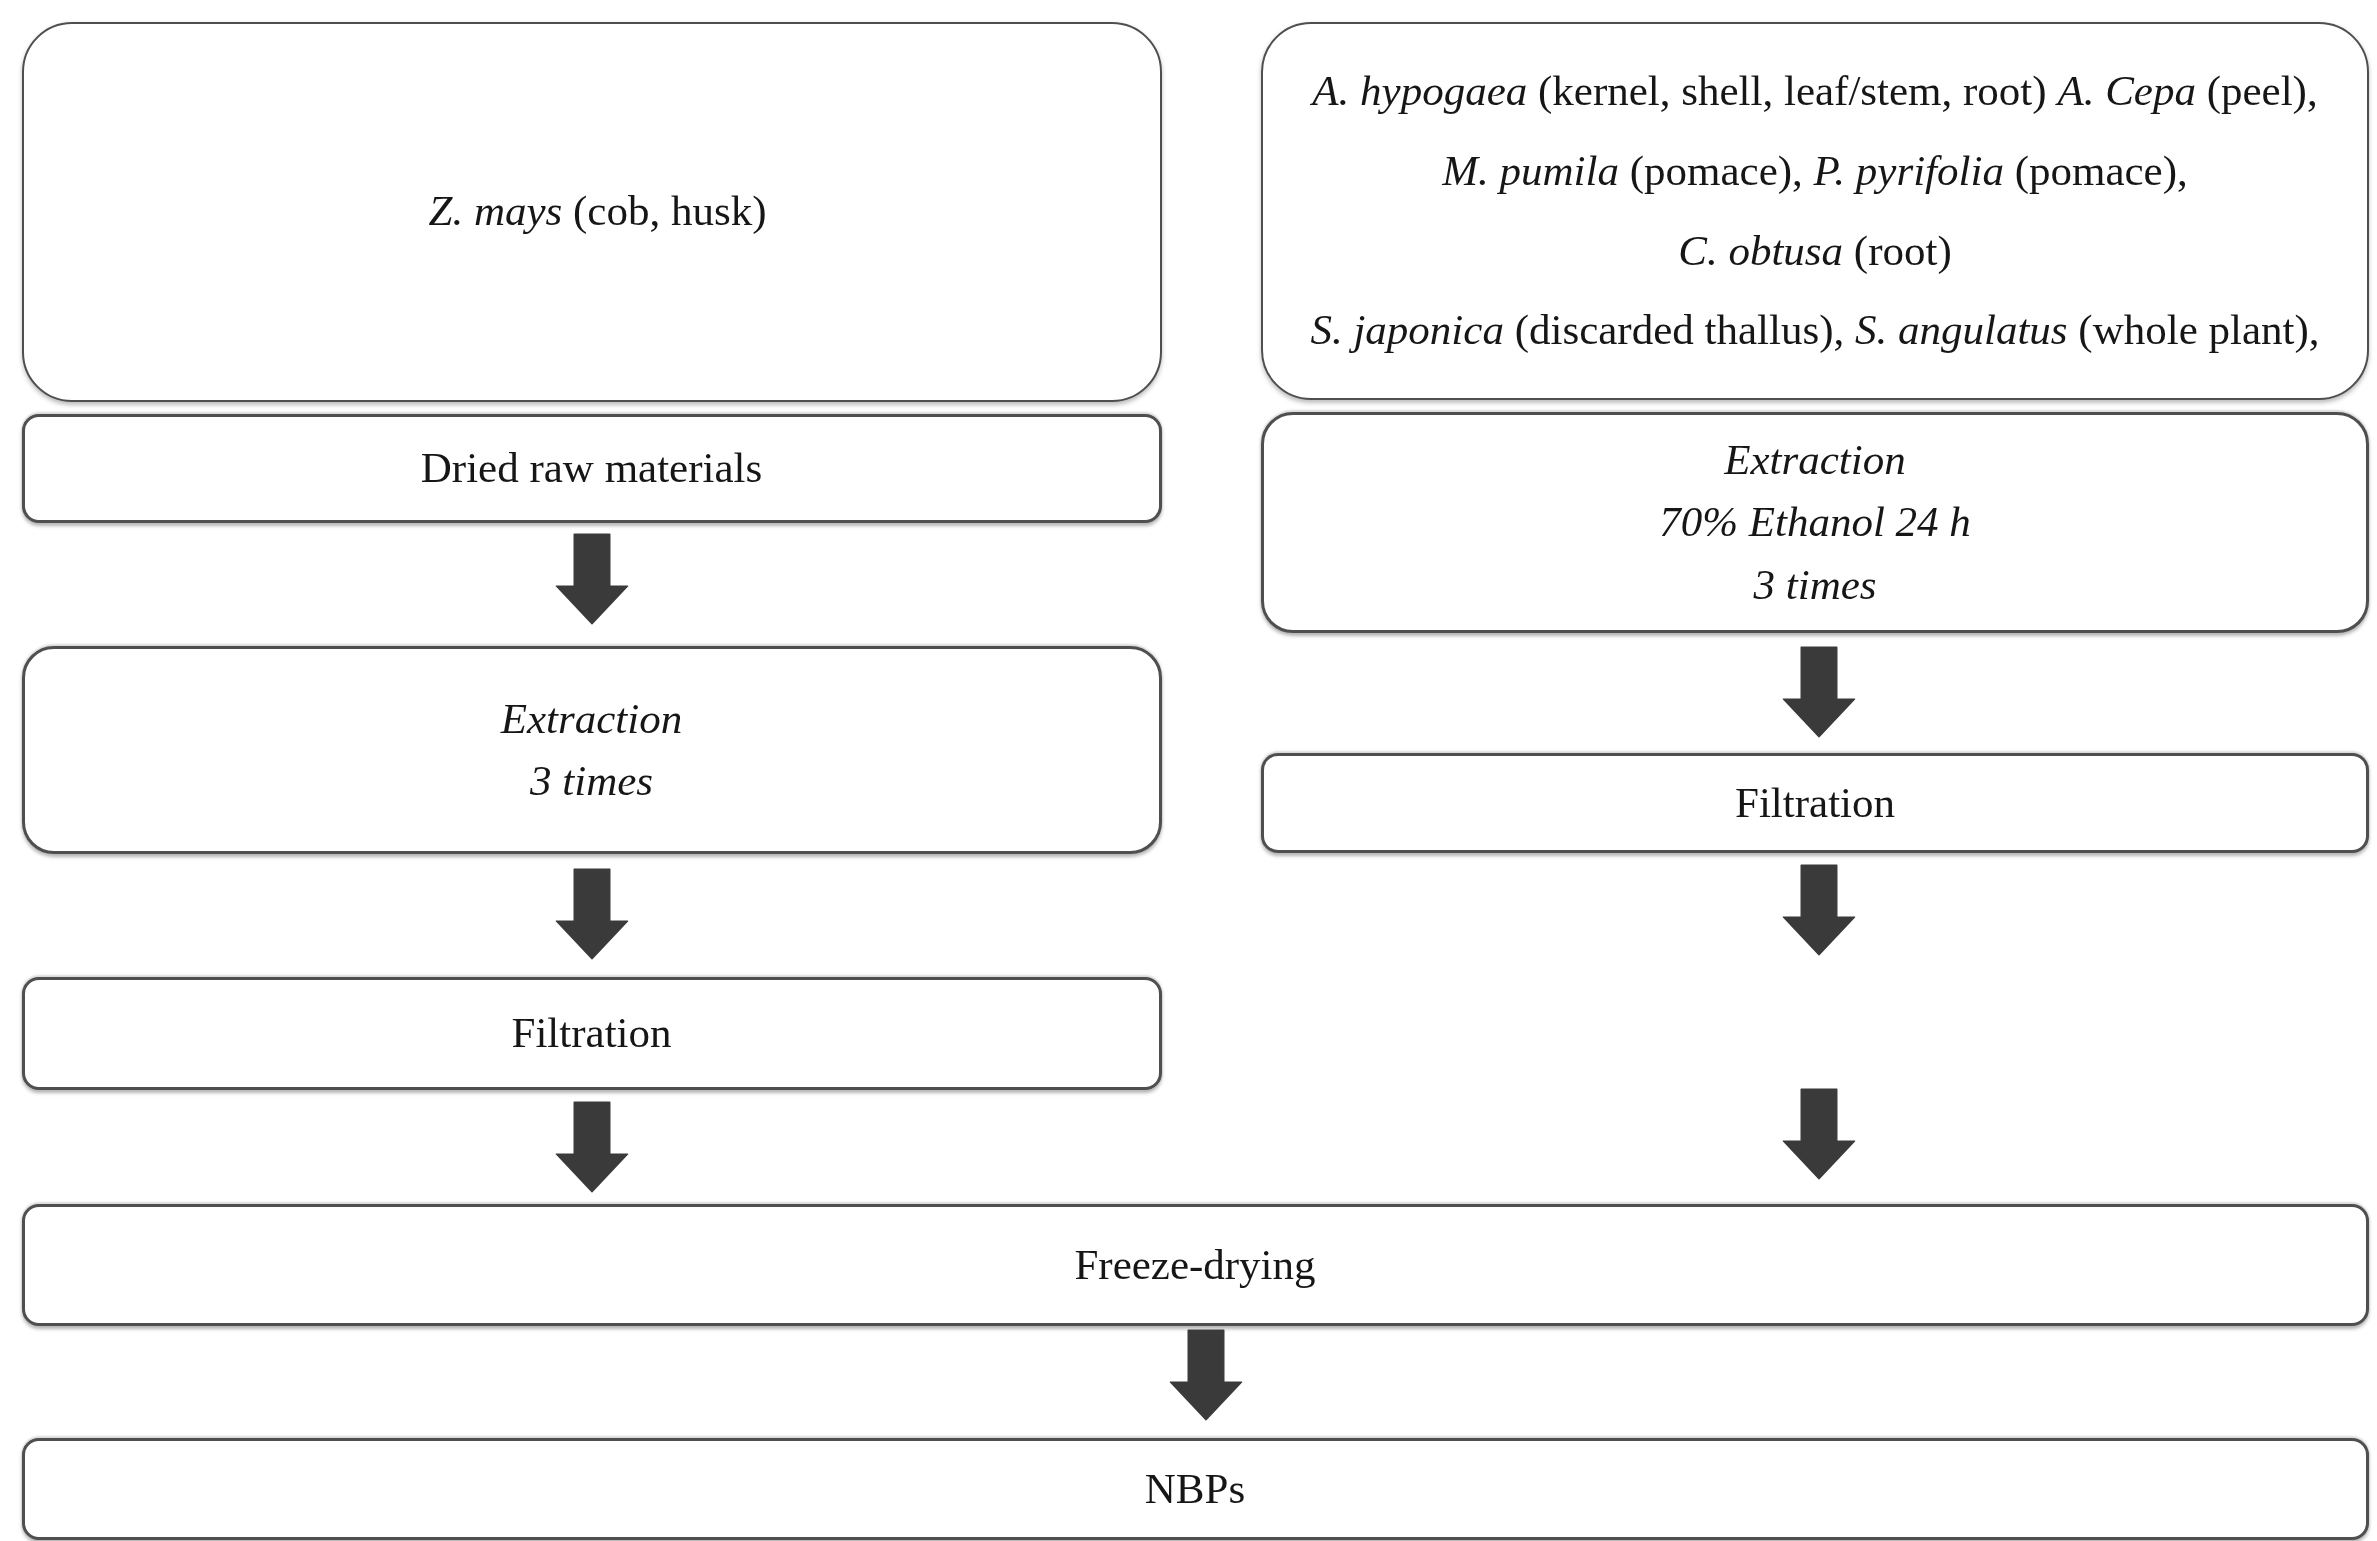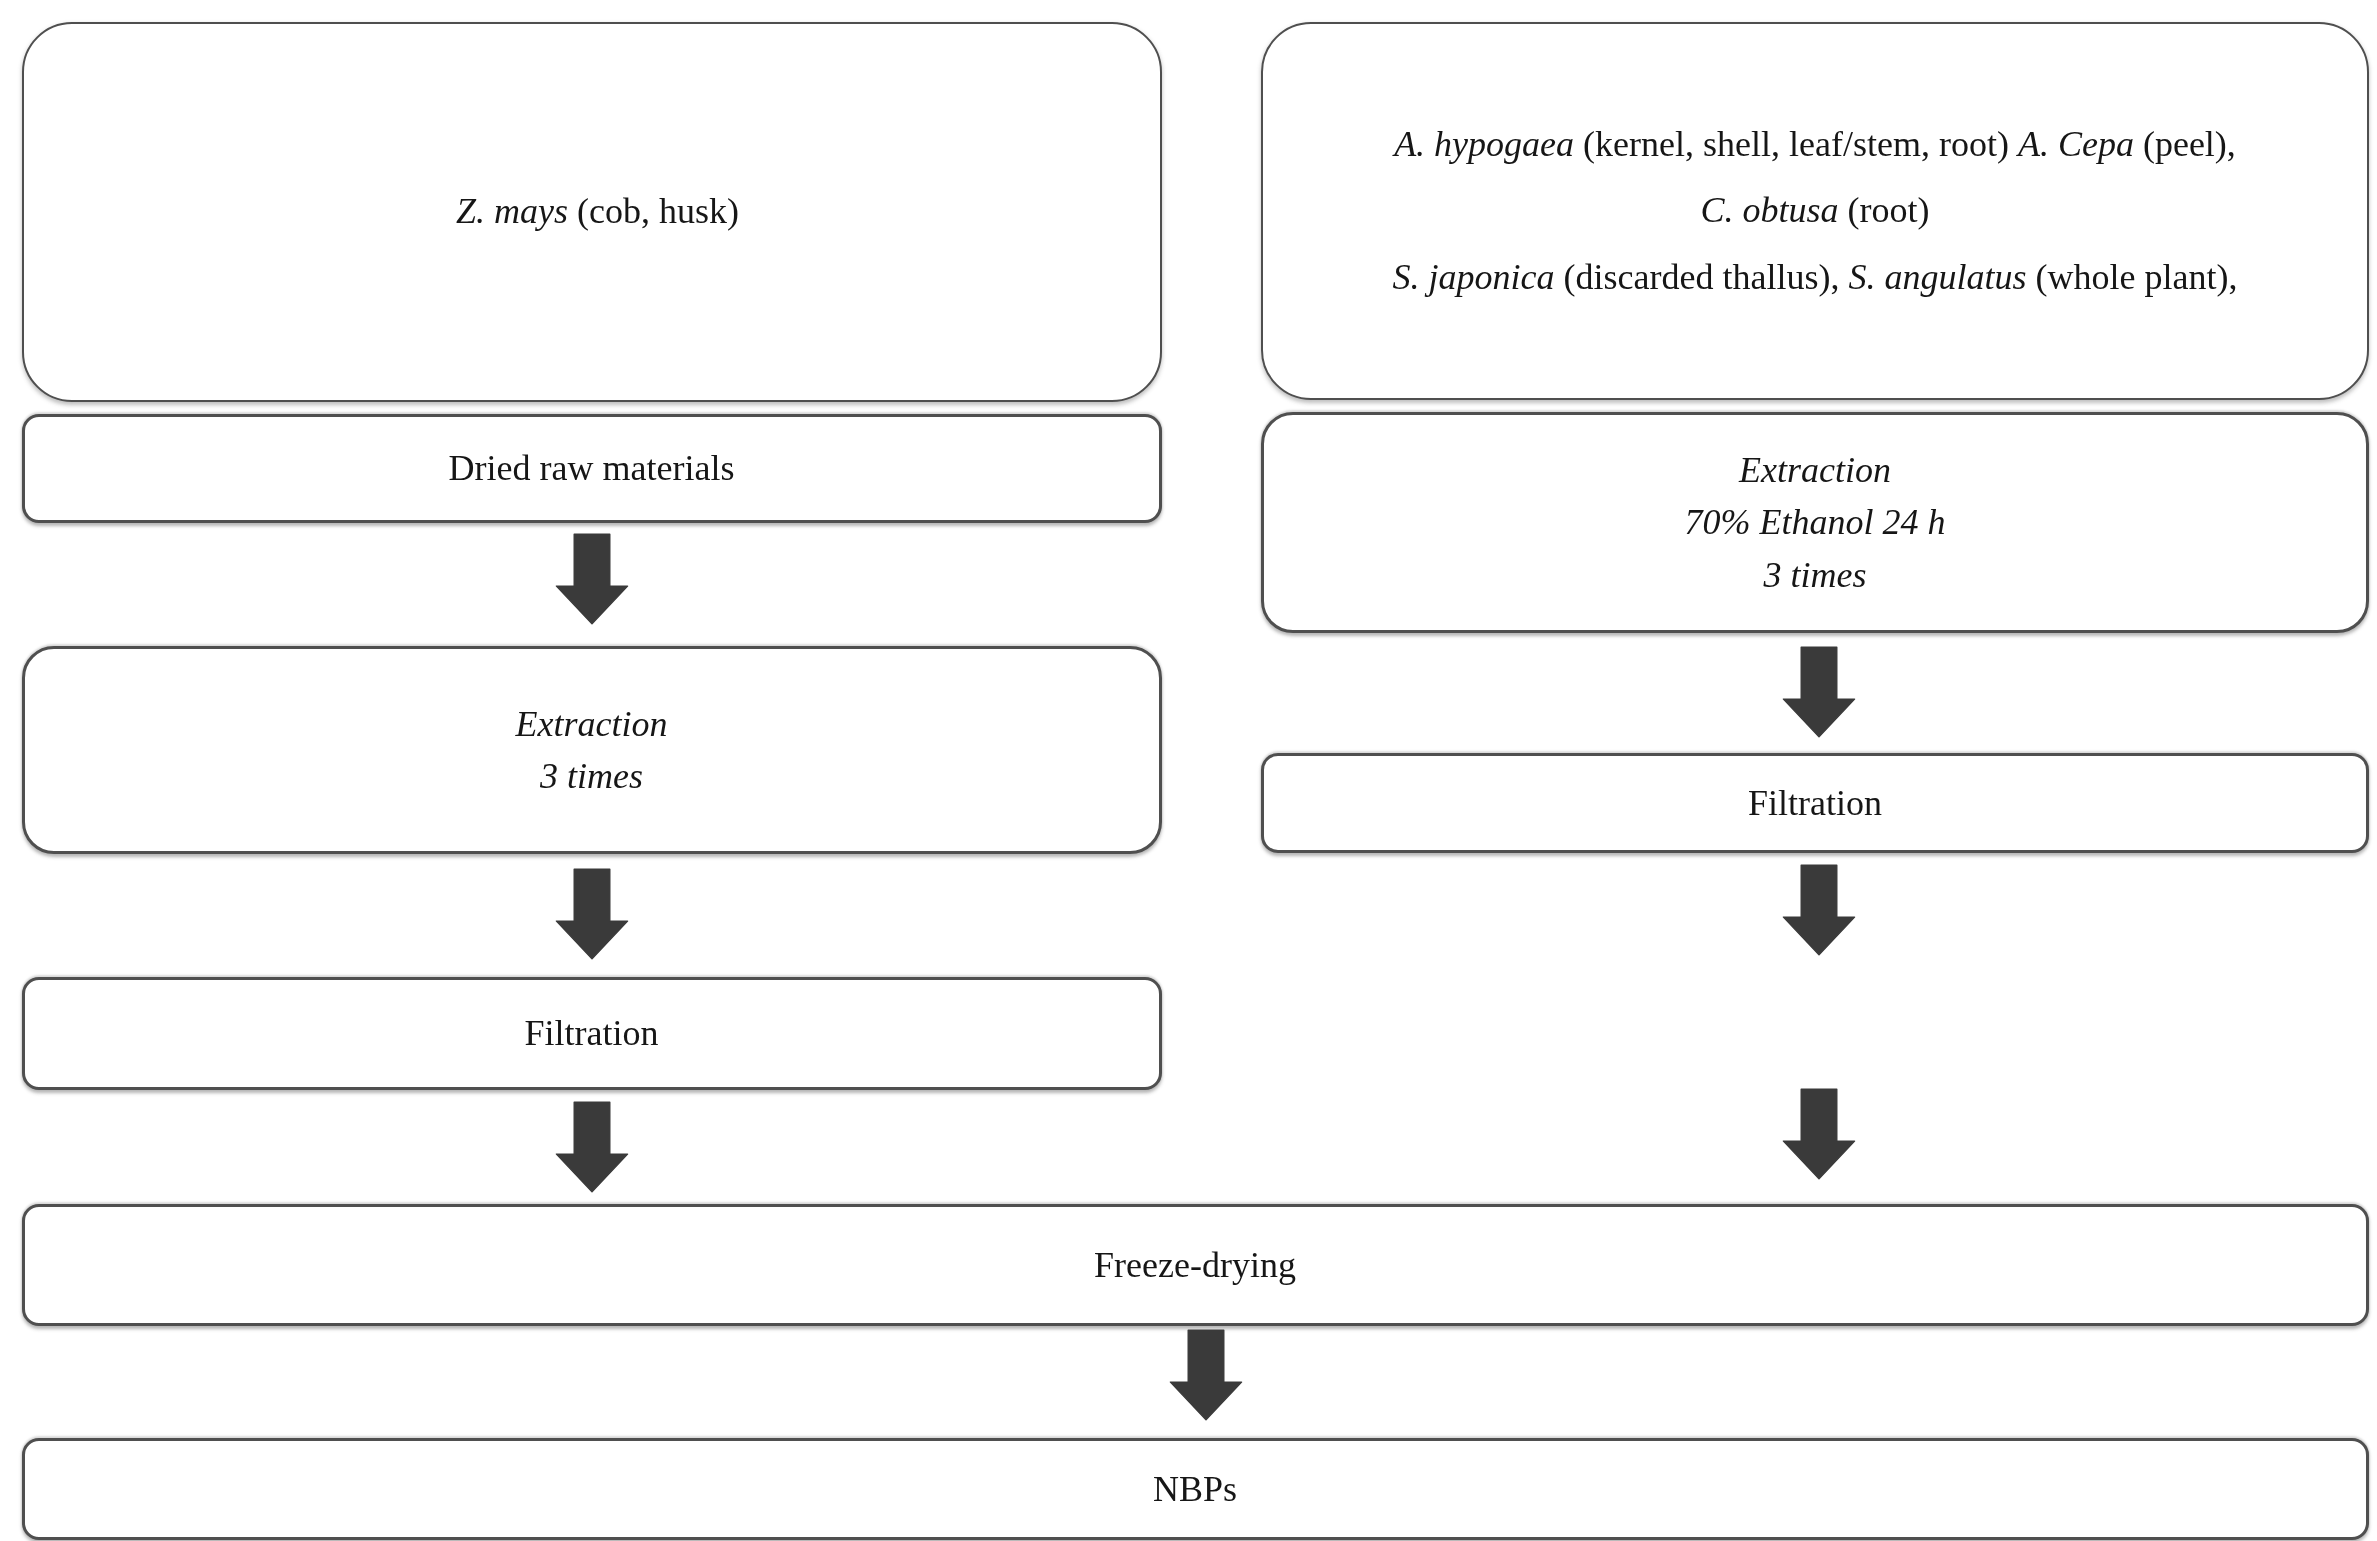--- a/index.html
+++ b/index.html
@@ -32,21 +32,21 @@
   .box.source {
     border-width: 2.1px;
     border-radius: 50px;
     box-shadow: 0 2.1px 4.3px rgba(70,70,70,0.35);
   }
   .box.mid {
     border-radius: 32px;
     font-style: italic;
   }
   .box-text {
-    font-size: 36px;
+    font-size: 43px;
     line-height: 1.45;
     color: var(--text, #161616);
     width: 100%;
     padding: 0 29px;
   }
   .box-text .tline { white-space: nowrap; }
   .box-text .it { font-style: italic; }
   .wide-lines .box-text { line-height: 1.85; }
   .arrow {
     position: absolute;
@@ -93,20 +93,21 @@
       </div>
   </div>
 
   <svg class="arrow" style="left:555px; top:1101px;" viewBox="0 0 104 128" aria-hidden="true">
     <path d="M27 1 H77 V74 H102 L52 127 L2 74 H27 Z" fill="currentColor" stroke="currentColor" stroke-width="2" stroke-linejoin="round"></path>
   </svg>
 
   <div class="box source wide-lines" style="left:1261px; top:21.5px; width:1108px; height:378px;">
     <div class="box-text">
         <div class="tline"><span class="it">A. hypogaea</span><span> (kernel, shell, leaf/stem, root) </span><span class="it">A. Cepa</span><span> (peel),</span></div>
+        <div class="tline"><span class="it">M. pumila</span><span> (pomace), </span><span class="it">P. pyrifolia</span><span> (pomace),</span></div>
         <div class="tline"><span class="it">C. obtusa</span><span> (root)</span></div>
         <div class="tline"><span class="it">S. japonica</span><span> (discarded thallus), </span><span class="it">S. angulatus</span><span> (whole plant),</span></div>
       </div>
   </div>
 
   <div class="box mid" style="left:1261px; top:412px; width:1108px; height:221px;">
     <div class="box-text">
         <div class="tline"><span>Extraction</span></div>
         <div class="tline"><span>70% Ethanol 24 h</span></div>
         <div class="tline"><span>3 times</span></div>

